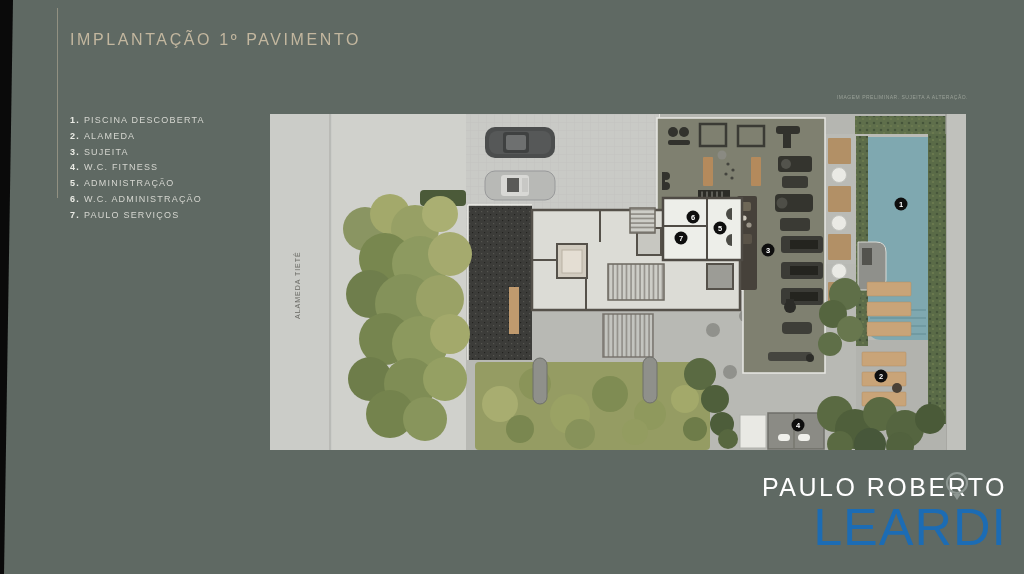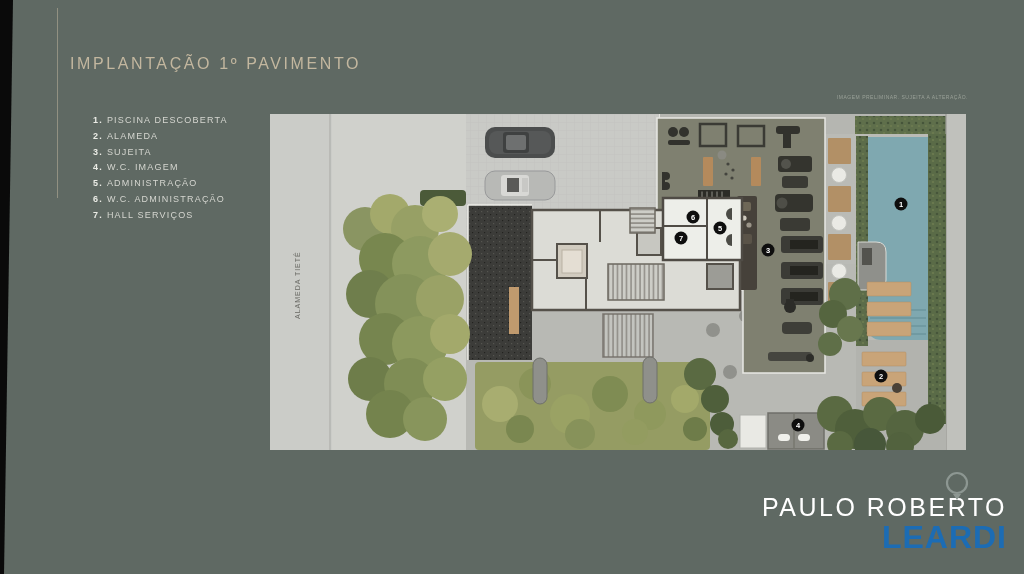--- a/index.html
+++ b/index.html
@@ -15,68 +15,67 @@
     clip-path:polygon(0 0,13px 0,4px 100%,0 100%);
   }
   .vline{
     position:absolute;left:57px;top:8px;width:1px;height:190px;
     background:rgba(188,178,156,.55);
   }
   .title{
     position:absolute;left:70px;top:31px;
     font-size:16px;letter-spacing:2.6px;color:#c3b79f;font-weight:400;
     white-space:nowrap;
-    margin-top:24px;
   }
   .legend{
     position:absolute;left:70px;top:113px;
   }
   .lg-item{
     font-size:9px;letter-spacing:1.2px;color:#d5d6d0;
-    line-height:15.8px;white-space:nowrap;margin-left:23px;
+    line-height:15.8px;white-space:nowrap;
   }
   .lg-num{font-weight:bold;color:#ebece6;margin-right:4px;}
   .disclaimer{
     position:absolute;right:56px;top:94px;
     font-size:5px;letter-spacing:.5px;color:#9aa198;white-space:nowrap;
   }
   .plan-wrap{
     position:absolute;left:270px;top:114px;width:696px;height:336px;
   }
   .logo{
     position:absolute;right:17px;bottom:21px;text-align:right;line-height:1;
   }
   .logo-top{
     font-size:25px;letter-spacing:2.5px;color:#ffffff;font-weight:500;
     white-space:nowrap;
   }
   .logo-bottom{
-    font-size:32px;font-weight:700;color:#1c6cb4;letter-spacing:1px;
+    font-size:52px;font-weight:400;color:#1c6cb4;letter-spacing:1px;
     margin-top:1px;white-space:nowrap;
   }
   .logo-magnifier{
     position:absolute;left:942px;top:470px;width:30px;height:34px;
   }
 </style>
 </head>
 <body>
 
 <div class="edge-strip"></div>
 <div class="vline"></div>
 
 <div class="title">IMPLANTAÇÃO 1º PAVIMENTO</div>
 
 <div class="legend">
   <div class="lg-item"><span class="lg-num">1.</span><span>PISCINA DESCOBERTA</span></div>
   <div class="lg-item"><span class="lg-num">2.</span><span>ALAMEDA</span></div>
   <div class="lg-item"><span class="lg-num">3.</span><span>SUJEITA</span></div>
-  <div class="lg-item"><span class="lg-num">4.</span><span>W.C. IMAGEM</span></div>
+  <div class="lg-item"><span class="lg-num">4.</span><span>W.C. FITNESS</span></div>
   <div class="lg-item"><span class="lg-num">5.</span><span>ADMINISTRAÇÃO</span></div>
   <div class="lg-item"><span class="lg-num">6.</span><span>W.C. ADMINISTRAÇÃO</span></div>
-  <div class="lg-item"><span class="lg-num">7.</span><span>HALL SERVIÇOS</span></div>
+  <div class="lg-item"><span class="lg-num">7.</span><span>PAULO SERVIÇOS</span></div>
 </div>
 
 <div class="disclaimer">IMAGEM PRELIMINAR. SUJEITA A ALTERAÇÃO.</div>
 
 <div class="plan-wrap">
 <svg width="696" height="336" viewBox="0 0 696 336" xmlns="http://www.w3.org/2000/svg">
   <defs>
     <pattern id="grid" patternUnits="userSpaceOnUse" width="8" height="8">
       <path d="M8 0H0V8" fill="none" stroke="#bfc0bc" stroke-width="0.7"></path>
     </pattern>

